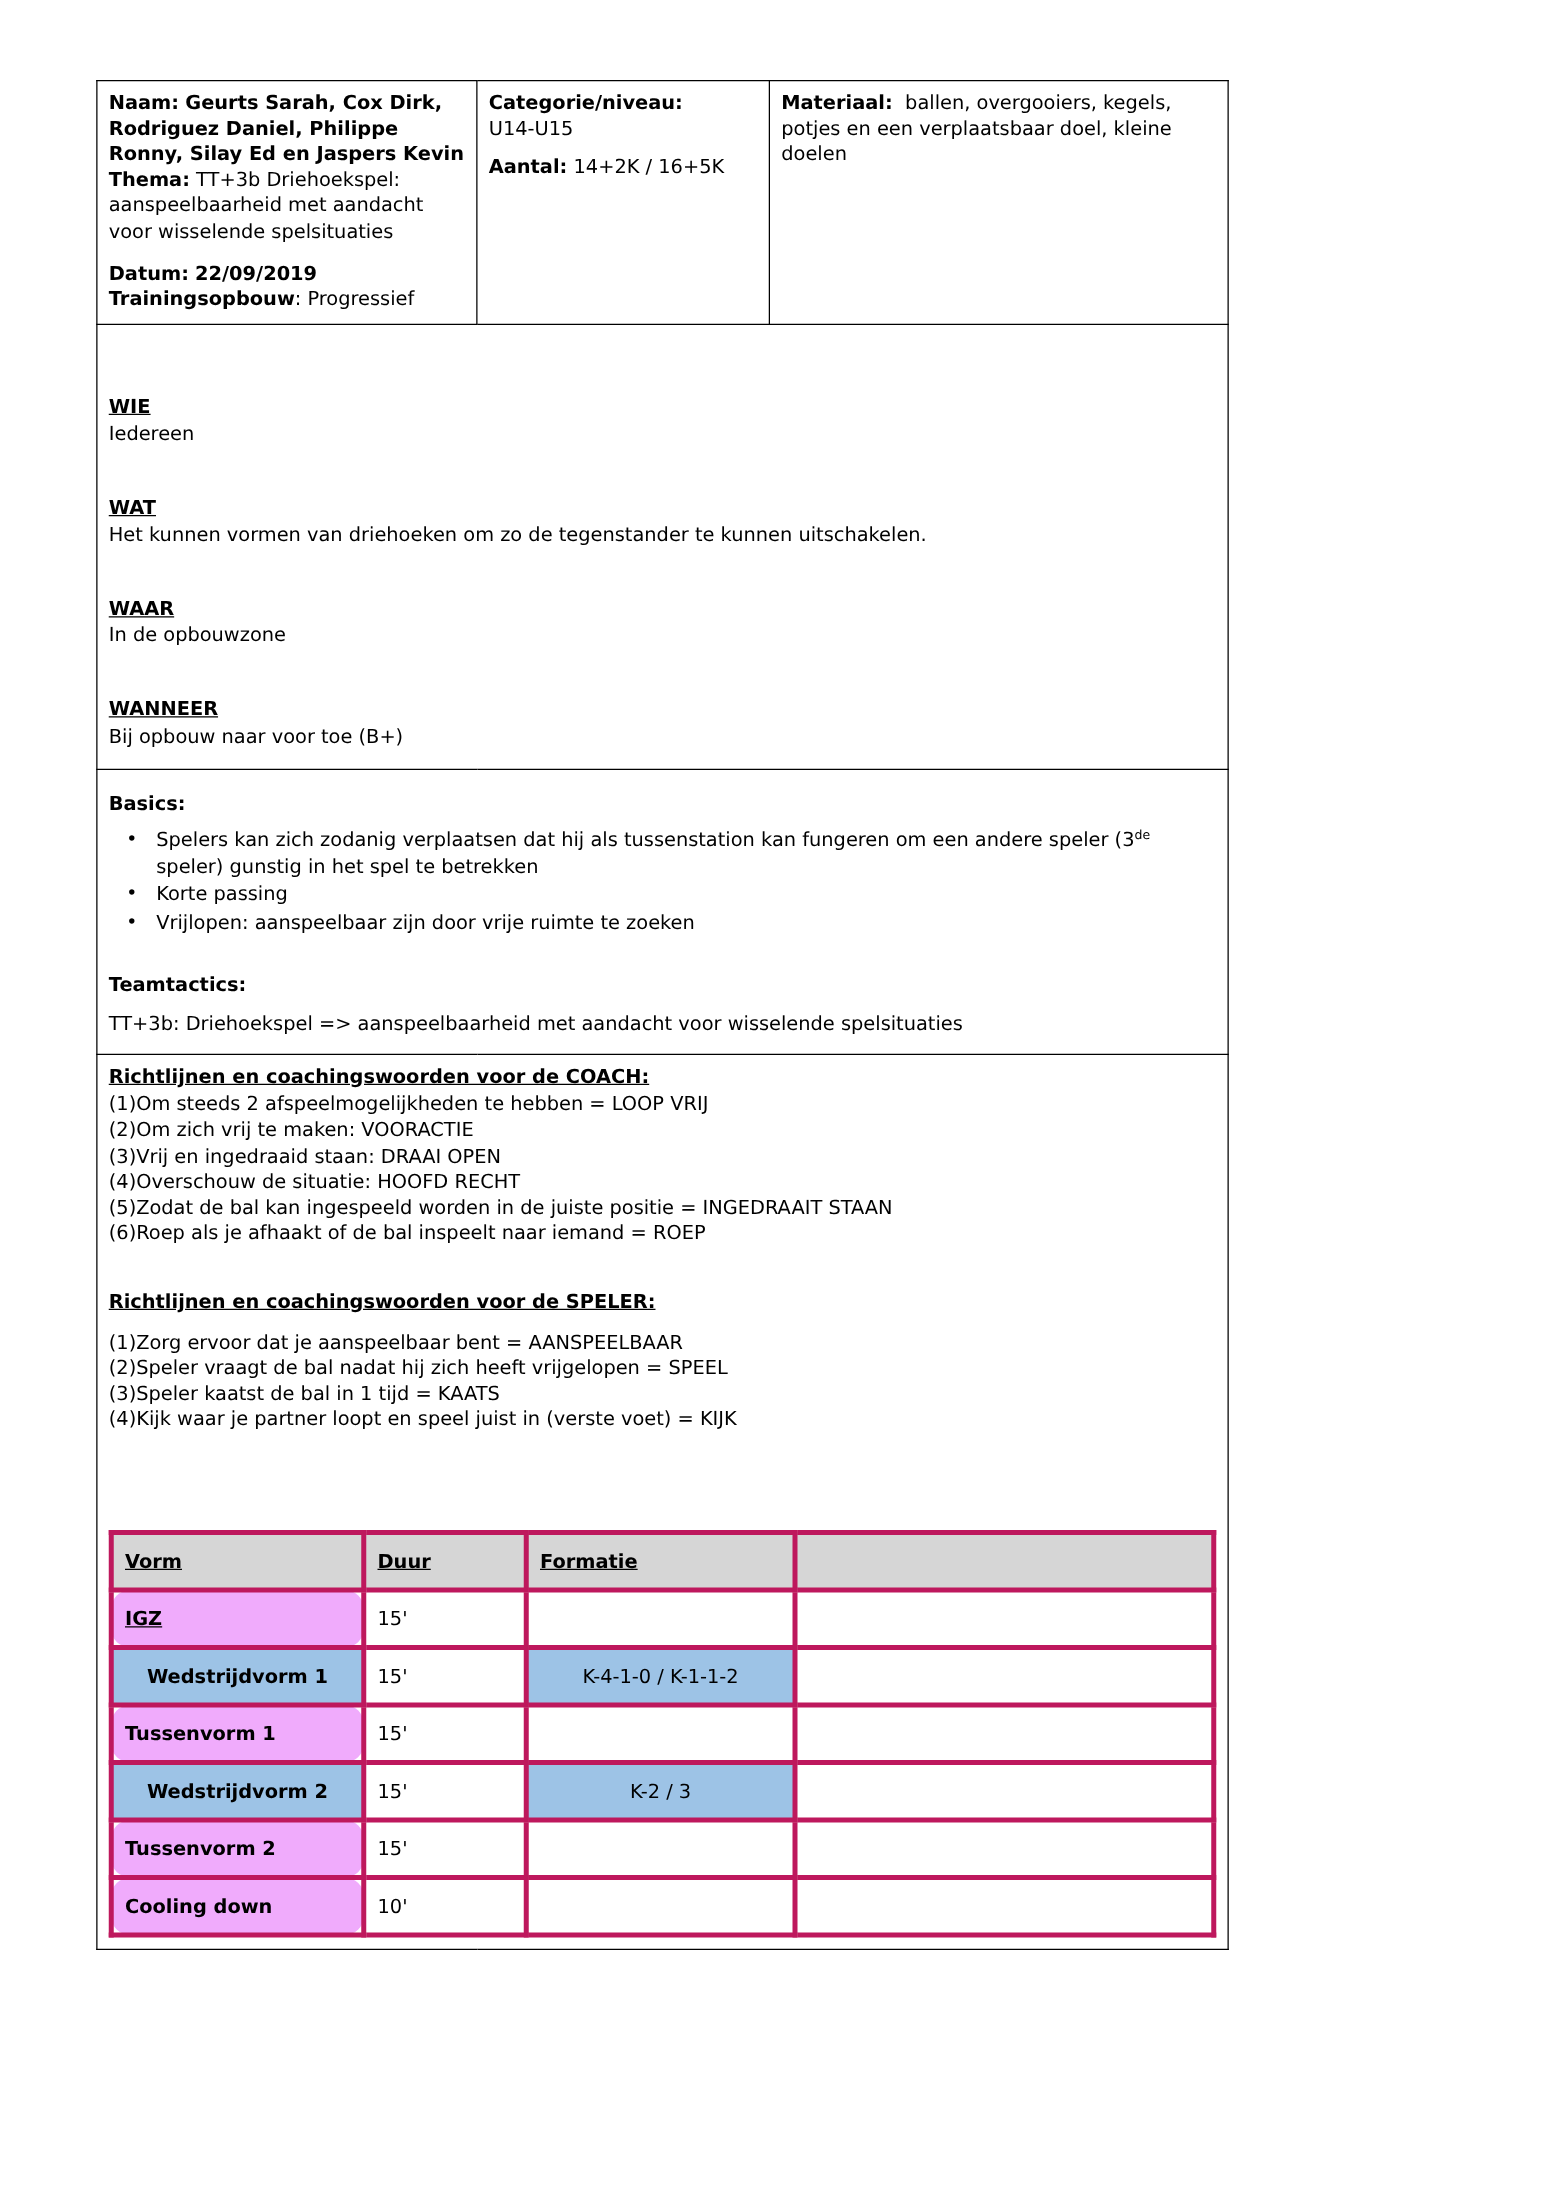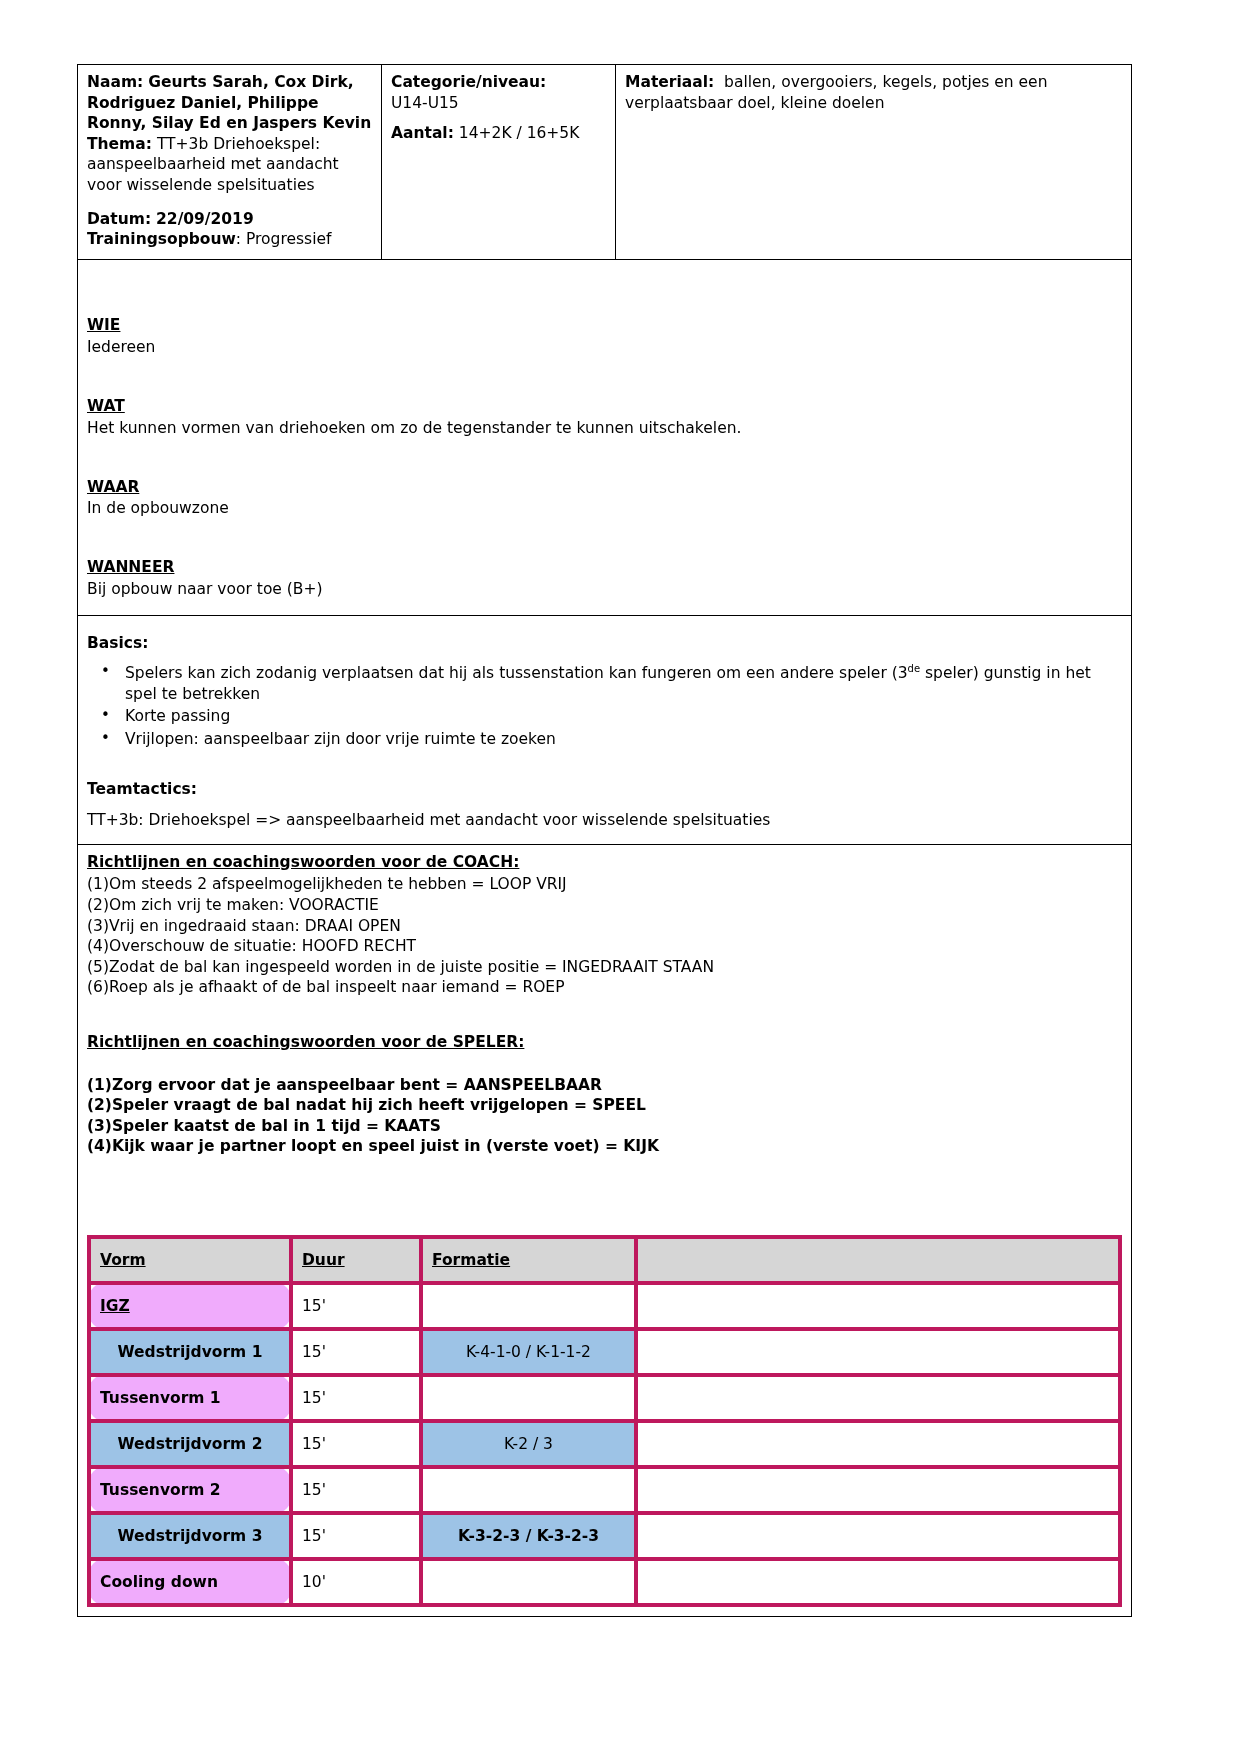--- a/index.html
+++ b/index.html
@@ -11,21 +11,21 @@
     width: 1241px;
     height: 1754px;
     font-family: "DejaVu Sans", sans-serif;
     color: #000000;
     position: relative;
   }
   .page {
     position: absolute;
     left: 77px;
     top: 64px;
-    width: 1055px;
+    width: 906px;
   }
   table.doc {
     border-collapse: collapse;
     width: 100%;
     table-layout: fixed;
   }
   table.doc td {
     border: 1px solid #000000;
     vertical-align: top;
     padding: 7px 9px 9px 9px;
@@ -61,21 +61,21 @@
     content: "\2022";
     position: absolute;
     left: -24px;
     top: 0;
     font-size: 15px;
   }
   sup { font-size: 10px; vertical-align: super; }
   .guideline-line { line-height: 1.33; }
   .coach-block { margin-top: 2px; }
   .speler-head { margin-top: 34px; }
-  .speler-lines { margin-top: 22px; font-weight: bold; }
+  .speler-lines { margin-top: 12px; }
   .tail-space { height: 78px; }
 
   table.forms {
     border-collapse: collapse;
     width: 100%;
     table-layout: fixed;
     margin-top: 0;
   }
   table.forms td {
     border: 4px solid #be185d;
@@ -228,26 +228,20 @@
             <td></td>
           </tr>
 
           <tr>
             <td class="row-vorm lightblue">Tussenvorm 2</td>
             <td class="duur-cell">15'</td>
             <td></td>
             <td></td>
           </tr>
 
-          <tr>
-            <td class="row-vorm blue">Wedstrijdvorm 3</td>
-            <td class="duur-cell">15'</td>
-            <td class="blue b">K-3-2-3 / K-3-2-3</td>
-            <td></td>
-          </tr>
 
           <tr>
             <td class="row-vorm lightblue">Cooling down</td>
             <td class="duur-cell">10'</td>
             <td></td>
             <td></td>
           </tr>
         </tbody>
             </table>
       </td>

